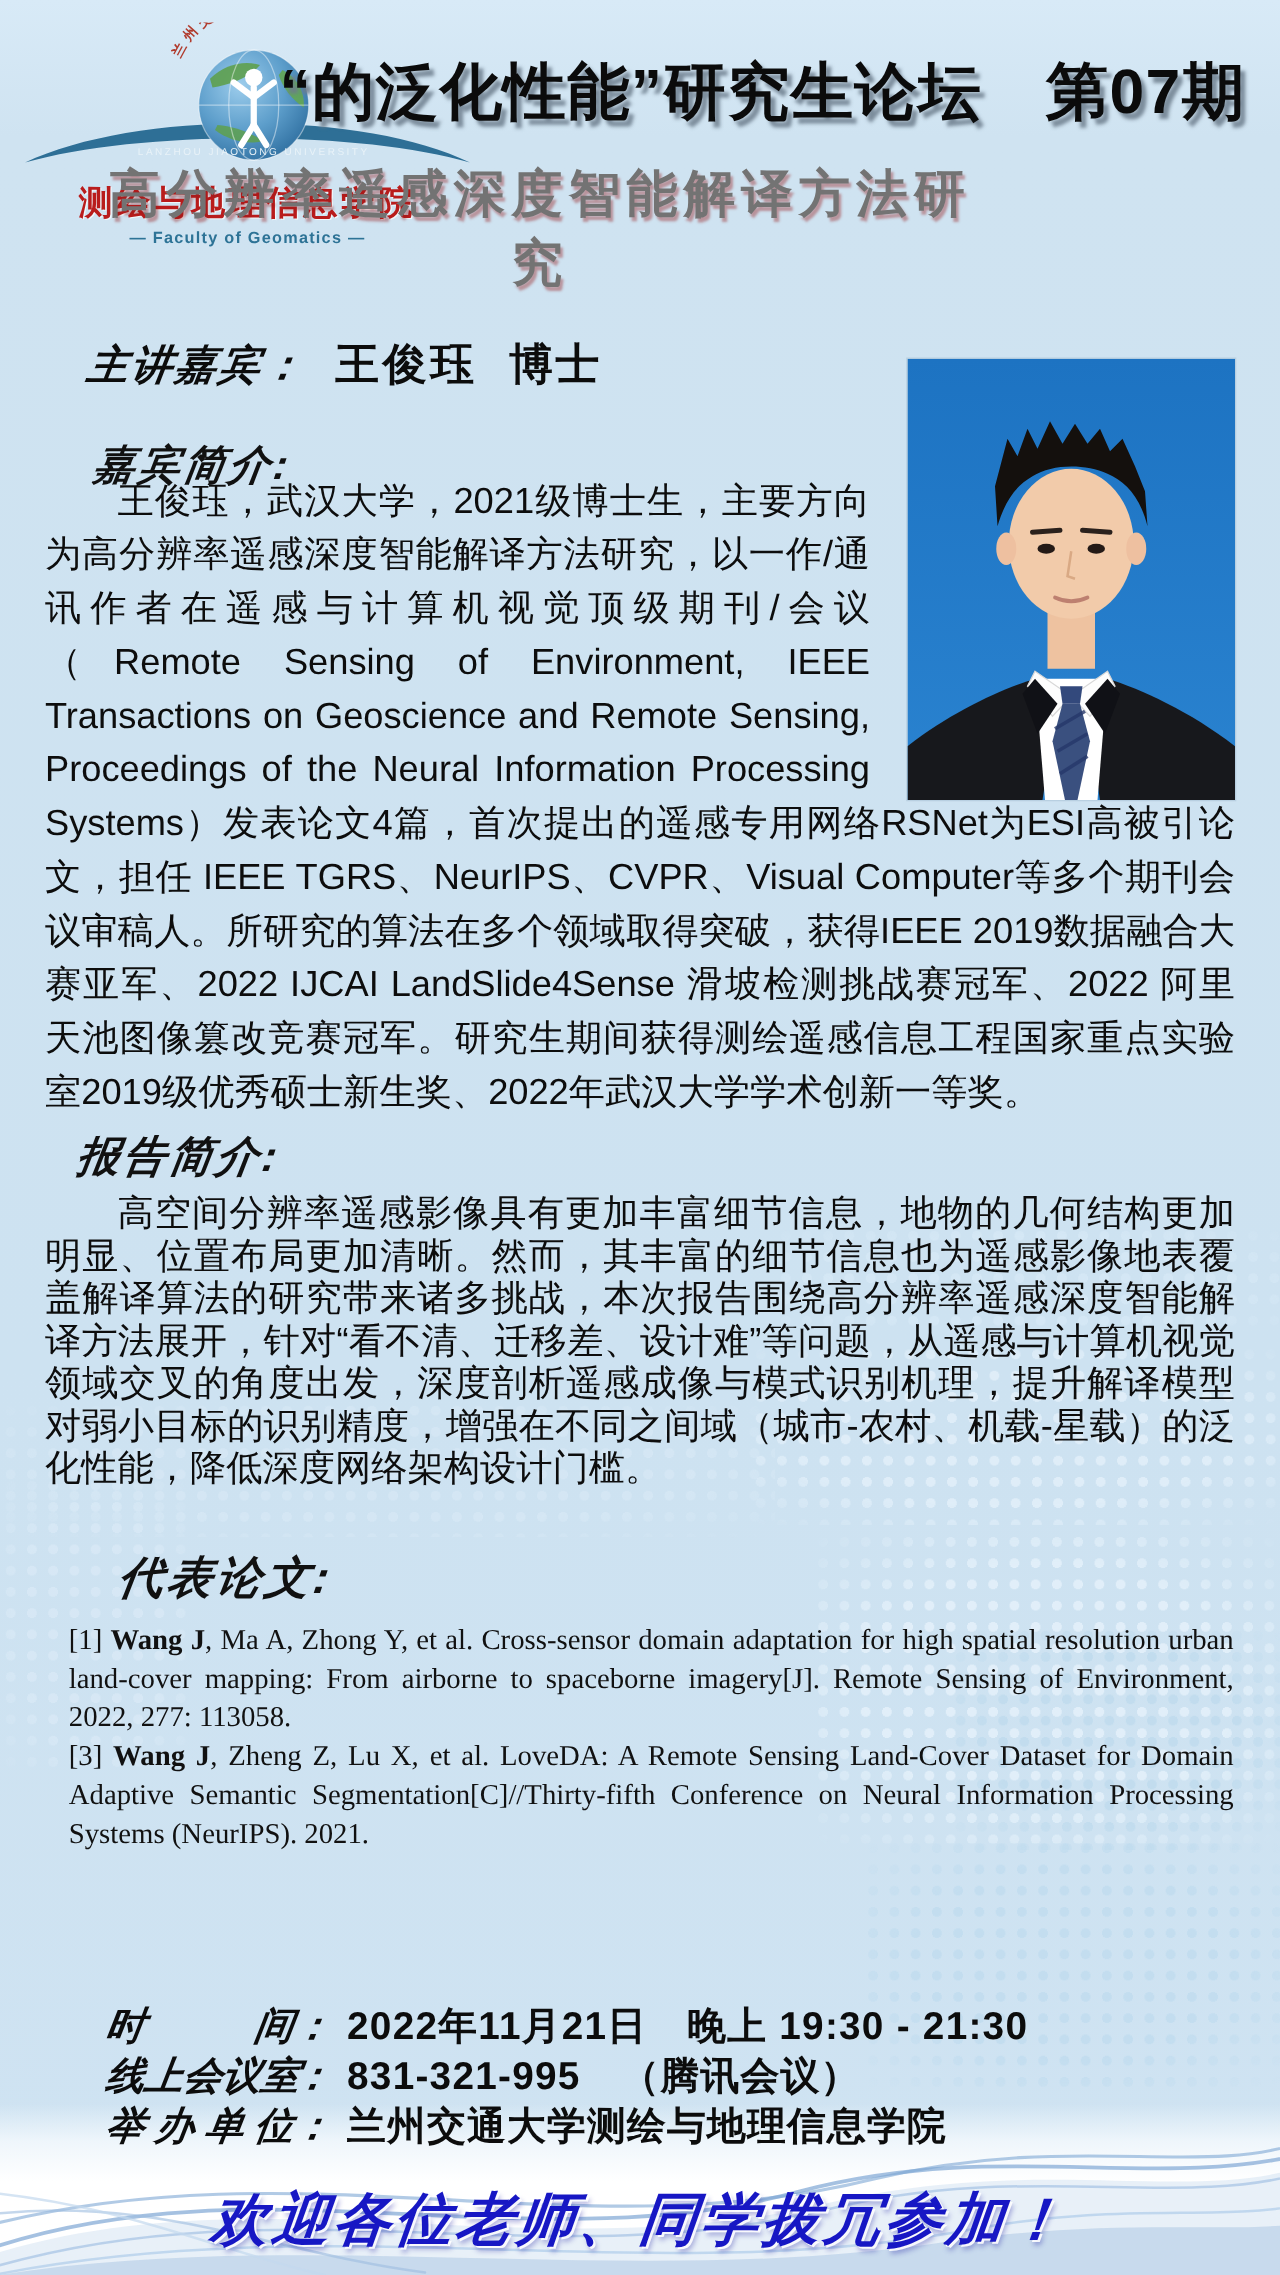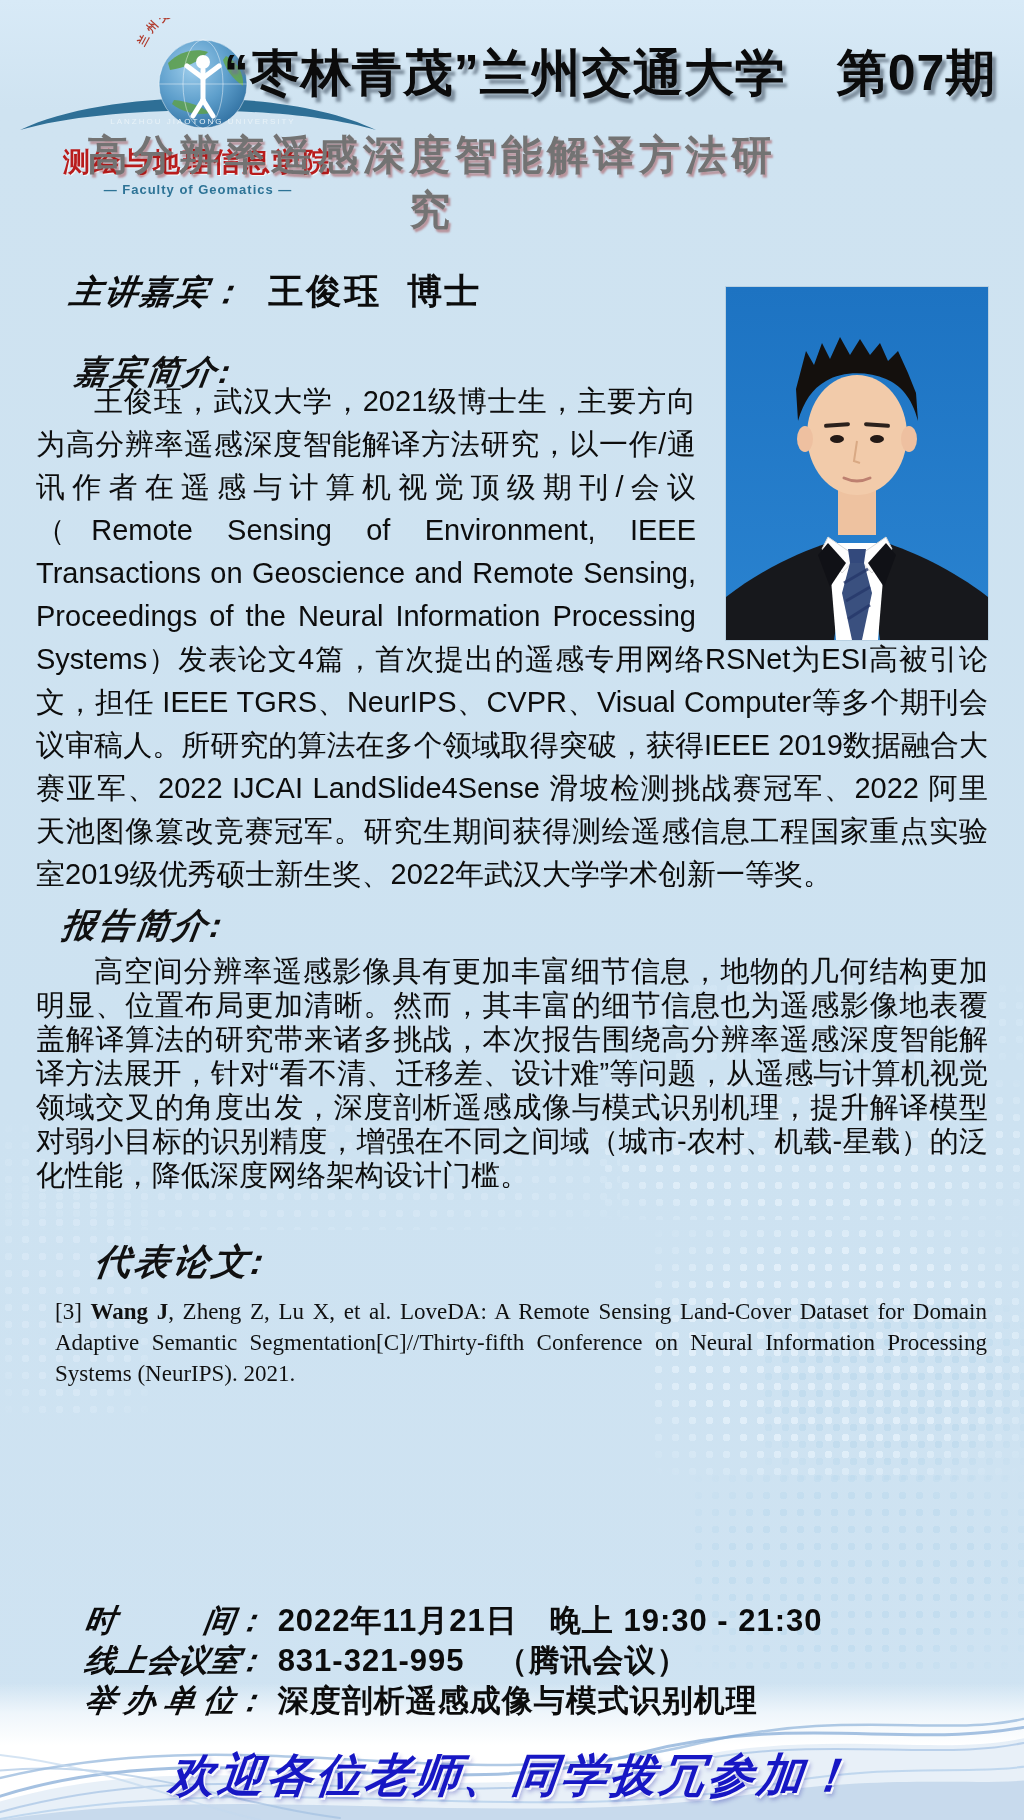--- a/index.html
+++ b/index.html
@@ -157,21 +157,21 @@
       <line x1="191" y1="82" x2="181" y2="98"></line>
       <line x1="191" y1="82" x2="201" y2="98"></line>
     </g>
 
     <text x="191" y="106" text-anchor="middle" font-size="8" letter-spacing="2" fill="#e8f2f8">LANZHOU JIAOTONG UNIVERSITY</text>
   </svg>
   <div class="logo-cn">测绘与地理信息学院</div>
   <div class="logo-en">— Faculty of Geomatics —</div>
 </div>
 
-<h1 class="abs title">“枣林青茂”兰州交通大学　第07期</h1>
+<h1 class="abs title">“的泛化性能”研究生论坛　第07期</h1>
 <div class="abs subtitle">高分辨率遥感深度智能解译方法研究</div>
 
 <div class="abs speaker-line">
   <span class="h-italic speaker-label">主讲嘉宾：</span>
   <span class="speaker-name">王俊珏</span>
   <span class="speaker-degree">博士</span>
 </div>
 
 <div class="abs h-italic section-heading bio-heading">嘉宾简介:</div>
 <div class="abs bio-text"><span class="photo-spacer"></span><span>王俊珏，武汉大学，2021级博士生，主要方向为高分辨率遥感深度智能解译方法研究，以一作/通讯作者在遥感与计算机视觉顶级期刊/会议（Remote Sensing of Environment, IEEE Transactions on Geoscience and Remote Sensing, Proceedings of the Neural Information Processing Systems）发表论文4篇，首次提出的遥感专用网络RSNet为ESI高被引论文，担任 IEEE TGRS、NeurIPS、CVPR、Visual Computer等多个期刊会议审稿人。所研究的算法在多个领域取得突破，获得IEEE 2019数据融合大赛亚军、2022 IJCAI LandSlide4Sense 滑坡检测挑战赛冠军、2022 阿里天池图像篡改竞赛冠军。研究生期间获得测绘遥感信息工程国家重点实验室2019级优秀硕士新生奖、2022年武汉大学学术创新一等奖。</span></div>
@@ -220,35 +220,36 @@
     <path d="M102 256 L120 276 L104 300 L92 268 Z" fill="#101116"></path>
     <path d="M160 256 L142 276 L158 300 L170 268 Z" fill="#101116"></path>
   </svg>
 </div>
 
 <div class="abs h-italic section-heading report-heading">报告简介:</div>
 <div class="abs report-text">高空间分辨率遥感影像具有更加丰富细节信息，地物的几何结构更加明显、位置布局更加清晰。然而，其丰富的细节信息也为遥感影像地表覆盖解译算法的研究带来诸多挑战，本次报告围绕高分辨率遥感深度智能解译方法展开，针对“看不清、迁移差、设计难”等问题，从遥感与计算机视觉领域交叉的角度出发，深度剖析遥感成像与模式识别机理，提升解译模型对弱小目标的识别精度，增强在不同之间域（城市-农村、机载-星载）的泛化性能，降低深度网络架构设计门槛。</div>
 
 <div class="abs h-italic section-heading papers-heading">代表论文:</div>
 <div class="abs papers">
+  <p class="paper"><span>[1] </span><b>Wang J</b><span>, Ma A, Zhong Y, et al. Cross-sensor domain adaptation for high spatial resolution urban land-cover mapping: From airborne to spaceborne imagery[J]. Remote Sensing of Environment, 2022, 277: 113058.</span></p>
   <p class="paper"><span>[3] </span><b>Wang J</b><span>, Zheng Z, Lu X, et al. LoveDA: A Remote Sensing Land-Cover Dataset for Domain Adaptive Semantic Segmentation[C]//Thirty-fifth Conference on Neural Information Processing Systems (NeurIPS). 2021.</span></p>
 </div>
 
 <div class="abs info">
   <div class="info-row">
     <span class="h-italic info-label"><span class="label-justify">时间</span><span class="info-colon">：</span></span>
     <span class="info-value">2022年11月21日　晚上 19:30 - 21:30</span>
   </div>
   <div class="info-row">
     <span class="h-italic info-label"><span class="label-justify">线上会议室</span><span class="info-colon">：</span></span>
     <span class="info-value">831-321-995　（腾讯会议）</span>
   </div>
   <div class="info-row">
     <span class="h-italic info-label"><span class="label-justify">举办单位</span><span class="info-colon">：</span></span>
-    <span class="info-value">深度剖析遥感成像与模式识别机理</span>
+    <span class="info-value">兰州交通大学测绘与地理信息学院</span>
   </div>
 </div>
 
 <div class="abs footer">
   <svg width="1024" height="137" viewBox="0 0 1024 137" preserveAspectRatio="none">
     <path d="M-20 125 C200 50 430 135 660 80 C830 40 950 80 1044 50 L1044 140 L-20 140 Z" fill="rgba(150,185,225,.22)"></path>
     <path d="M-20 140 C240 95 500 150 760 110 C900 90 990 105 1044 95 L1044 140 L-20 140 Z" fill="rgba(120,160,210,.28)"></path>
     <g fill="none" stroke-linecap="round">
       <path d="M-20 120 C200 40 420 130 640 70 C800 28 920 70 1044 40" stroke="#8fb2da" stroke-width="3" opacity=".8"></path>
       <path d="M-20 135 C220 60 430 140 660 85 C820 45 940 85 1044 55" stroke="#a9c6e6" stroke-width="2" opacity=".75"></path>

